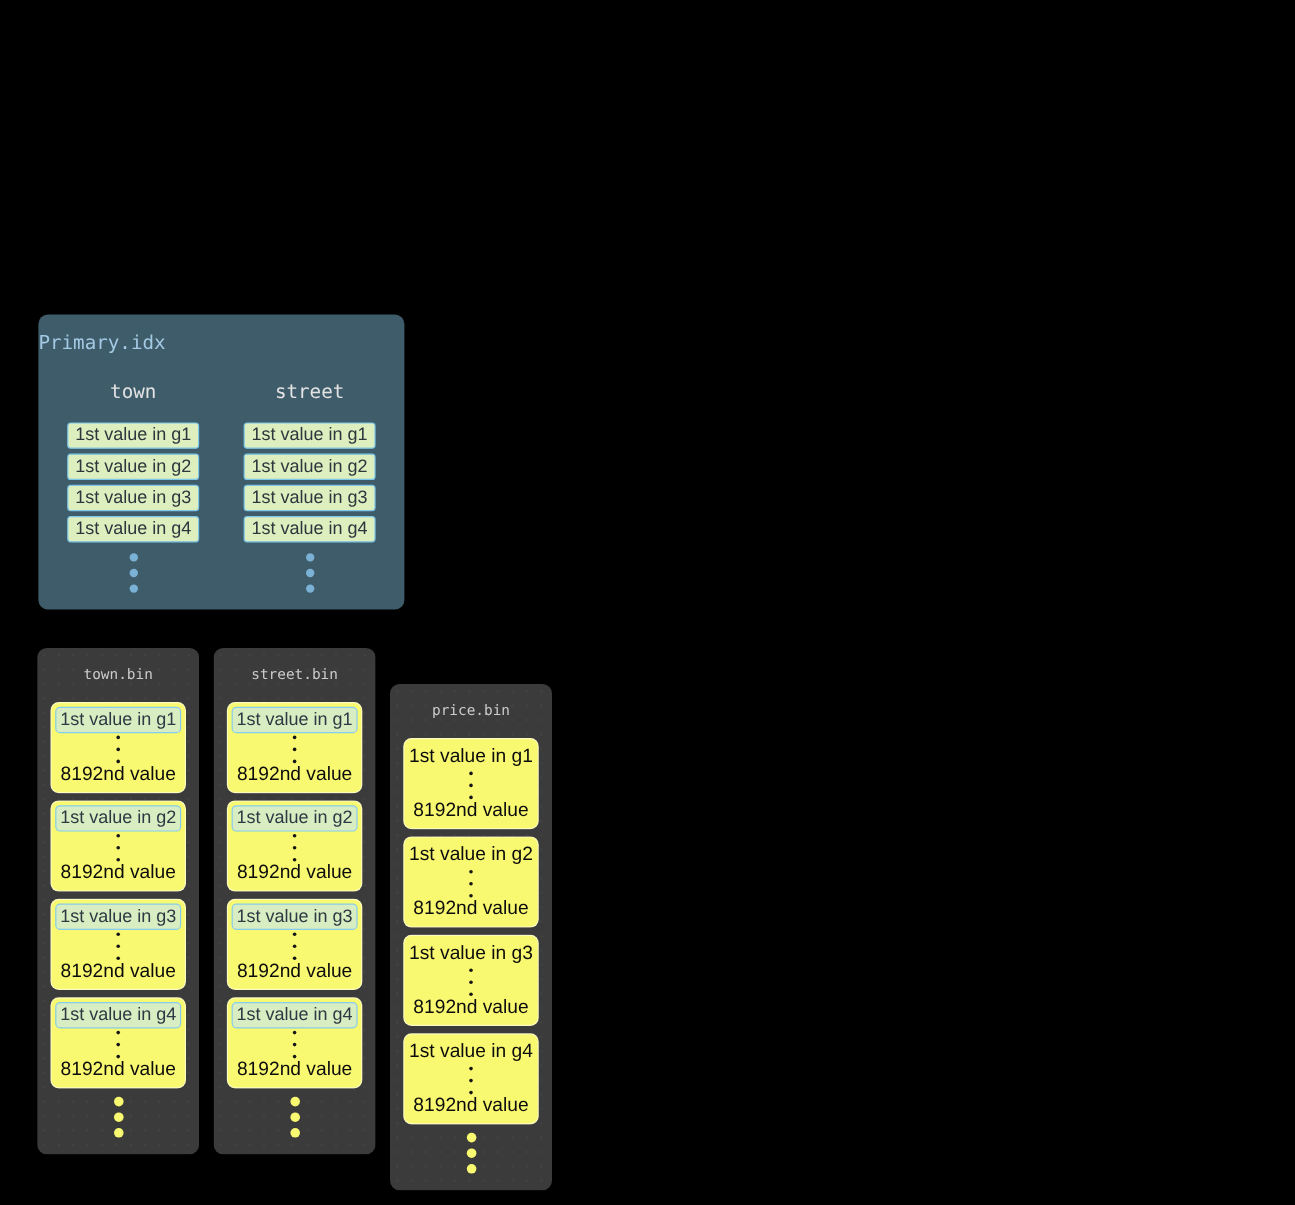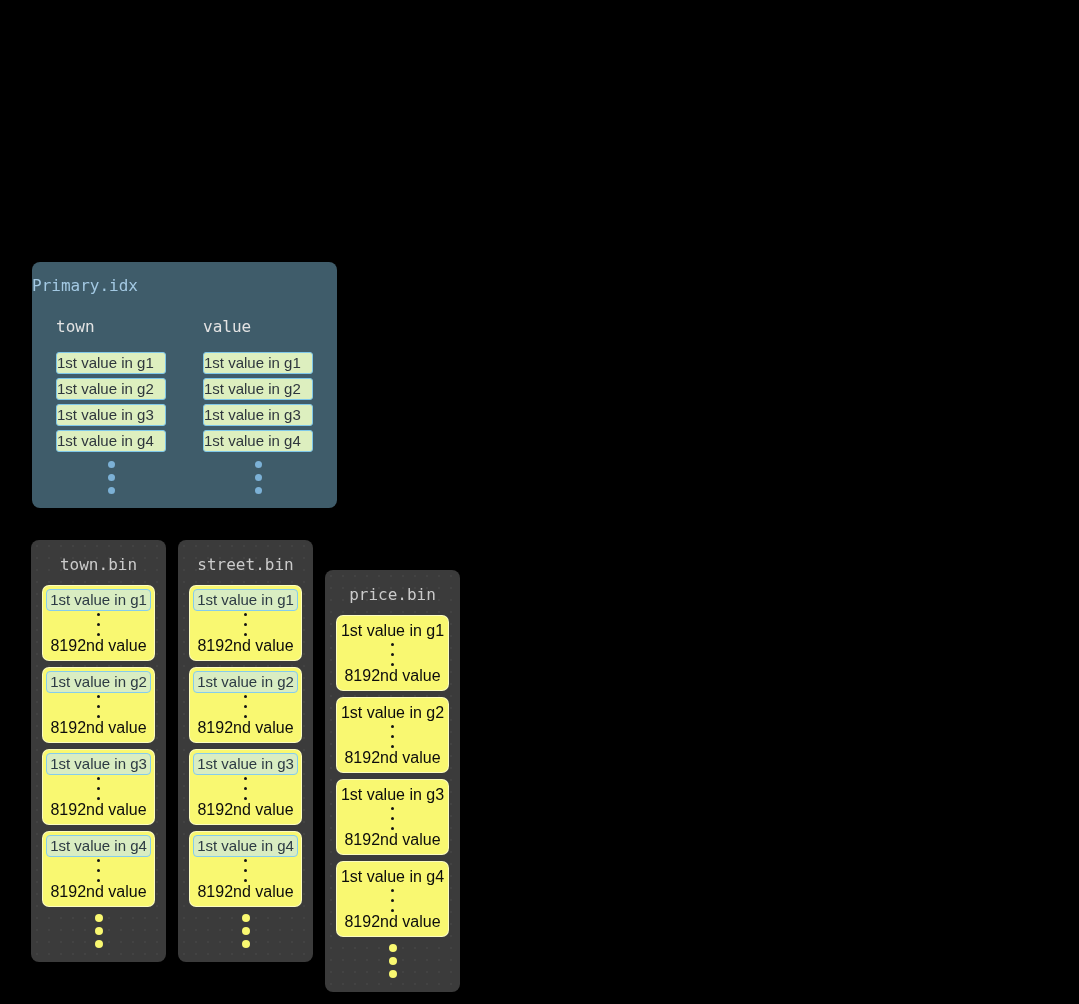--- a/index.html
+++ b/index.html
@@ -20,20 +20,21 @@
     background:#3f5c6a;
     border-radius:8px;
   }
   .primary-title {
     position:absolute; top:14px; left:0; right:0;
     font-family:"DejaVu Sans Mono", monospace;
     font-size:16px; color:#a3c9e3;
   }
   .col {
     position:absolute; top:55px; width:110px;
+    text-align:center;
   }
   .col.c0 { left:24px; }
   .col.c1 { left:171px; }
   .col-header {
     font-family:"DejaVu Sans Mono", monospace;
     font-size:16px; color:#e3e3e3;
     margin-bottom:16px;
   }
   .cell {
     height:22px; line-height:19px;
@@ -59,21 +60,21 @@
     background-size:12px 12px;
     border-radius:8px;
   }
   .bin-panel.p0 { left:31px; }
   .bin-panel.p1 { left:178px; }
   .bin-panel.p2 { left:325px;margin-top:30px; }
   .bin-title {
     position:absolute; top:15px; left:0; right:0;
     text-align:center;
     font-family:"DejaVu Sans Mono", monospace;
-    font-size:16px; color:#cbcbcb;
+    font-size:12px; color:#cbcbcb;
   }
   .blocks { position:absolute; top:45px; left:11px; width:113px; }
   .block {
     height:76px;
     background:#f9f871;
     border:1px solid rgba(255,255,255,0.55);
     border-radius:7px;
     margin-bottom:6px;
     display:flex; flex-direction:column; align-items:center;
   }
@@ -123,21 +124,21 @@
         <div class="cell">1st value in g2</div>
         <div class="cell">1st value in g3</div>
         <div class="cell">1st value in g4</div>
         <div class="vdots">
           <span class="dot"></span>
           <span class="dot"></span>
           <span class="dot"></span>
         </div>
       </div>
       <div class="col c1">
-        <div class="col-header mono">value</div>
+        <div class="col-header mono">street</div>
         <div class="cell">1st value in g1</div>
         <div class="cell">1st value in g2</div>
         <div class="cell">1st value in g3</div>
         <div class="cell">1st value in g4</div>
         <div class="vdots">
           <span class="dot"></span>
           <span class="dot"></span>
           <span class="dot"></span>
         </div>
       </div>

